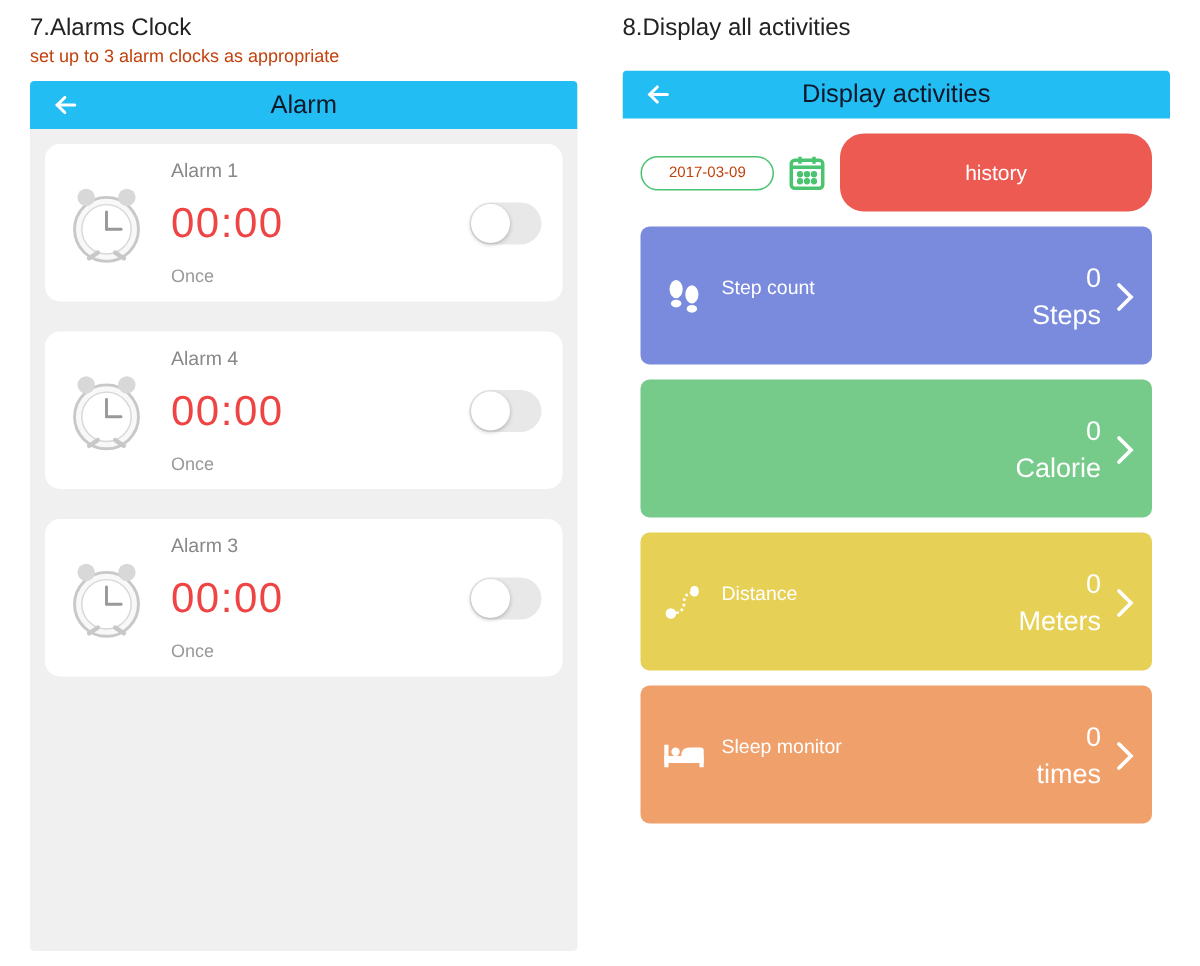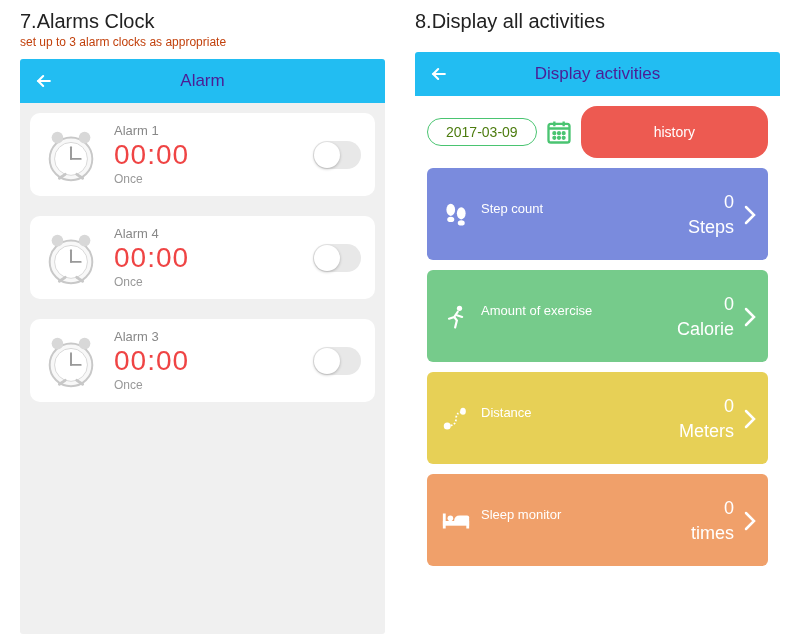--- a/index.html
+++ b/index.html
@@ -7,43 +7,43 @@
       font-family: -apple-system, BlinkMacSystemFont, "Segoe UI", Arial, sans-serif;
       background: #fff;
       width: 800px;
       height: 644px;
       display: flex;
       gap: 30px;
       padding: 10px 20px;
     }
     .column { flex: 1; display: flex; flex-direction: column; }
     .section-title {
-      font-size: 20px;
+      font-size: 16px;
       font-weight: 400;
       color: #222;
       margin-bottom: 2px;
     }
     .section-subtitle {
       font-size: 12px;
       color: #c2410c;
       margin-bottom: 10px;
     }
     .section-header-spacer { height: 17px; }
     .phone-screen {
       background: #f0f0f0;
       border-radius: 3px;
       overflow: hidden;
       flex: 1;
       display: flex;
       flex-direction: column;
     }
     .titlebar {
       background: #22bdf2;
-      color: #4c1d95;
-      height: 44px;
+      color: #0f172a;
+      height: 32px;
       display: flex;
       align-items: center;
       position: relative;
     }
     .back-arrow {
       position: absolute;
       left: 14px;
       width: 20px;
       height: 20px;
     }
@@ -61,21 +61,21 @@
       padding: 10px 14px 10px 10px;
       display: flex;
       align-items: center;
       gap: 12px;
     }
     .alarm-clock-icon {
       width: 62px;
       height: 62px;
       flex-shrink: 0;
     }
-    .alarm-info { flex: 1; display: flex; flex-direction: column; gap: 1px; }
+    .alarm-info { flex: 1; display: flex; flex-direction: column; gap: 12px; }
     .alarm-name { font-size: 13px; color: #888; }
     .alarm-time { font-size: 28px; color: #ef4444; font-weight: 400; letter-spacing: 1px; }
     .alarm-repeat { font-size: 12px; color: #999; }
     .toggle {
       width: 48px;
       height: 28px;
       background: #e8e8e8;
       border-radius: 14px;
       position: relative;
       flex-shrink: 0;
@@ -93,24 +93,24 @@
     
     .activities-screen { background: #fff; }
     .date-row {
       display: flex;
       gap: 8px;
       padding: 10px 12px;
       align-items: center;
     }
     .date-pill {
       border: 1.5px solid #4ac471;
-      color: #4d7c0f;
+      color: #c2410c;
       border-radius: 16px;
       padding: 5px 18px;
-      font-size: 14px;
+      font-size: 10px;
       background: #fff;
     }
     .calendar-icon {
       width: 28px;
       height: 28px;
     }
     .history-btn {
       flex: 1;
       background: #ed5a51;
       color: #fff;
@@ -282,27 +282,20 @@
         <div class="activity-right">
           <div class="activity-value">0</div>
           <div class="activity-unit">Steps</div>
         </div>
         <svg class="chevron" viewBox="0 0 16 24" fill="none" stroke="#fff" stroke-width="2.5" stroke-linecap="round">
             <path d="M4 4l8 8-8 8"></path>
           </svg>
       </div>
 
       <div class="activity-card ac-exercise">
-        <div class="activity-left">
-          <svg class="activity-icon" viewBox="0 0 32 32" fill="#fff">
-            <circle cx="20" cy="6" r="3"></circle>
-            <path d="M18 10l-4 6 3 4-2 8 M14 16l-6 2 M17 14l6 2" stroke="#fff" stroke-width="2.5" stroke-linecap="round" fill="none"></path>
-          </svg>
-          <div class="activity-label">Amount of exercise</div>
-        </div>
         <div class="activity-right">
           <div class="activity-value">0</div>
           <div class="activity-unit">Calorie</div>
         </div>
         <svg class="chevron" viewBox="0 0 16 24" fill="none" stroke="#fff" stroke-width="2.5" stroke-linecap="round">
             <path d="M4 4l8 8-8 8"></path>
           </svg>
       </div>
 
       <div class="activity-card ac-distance">

